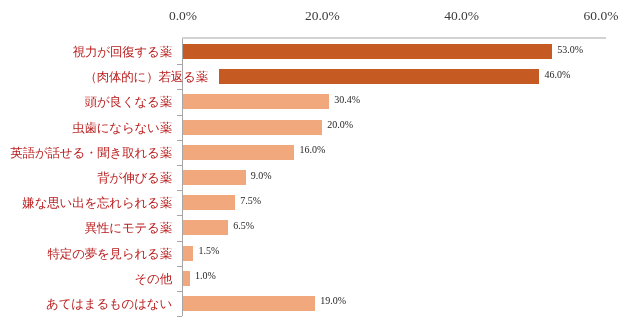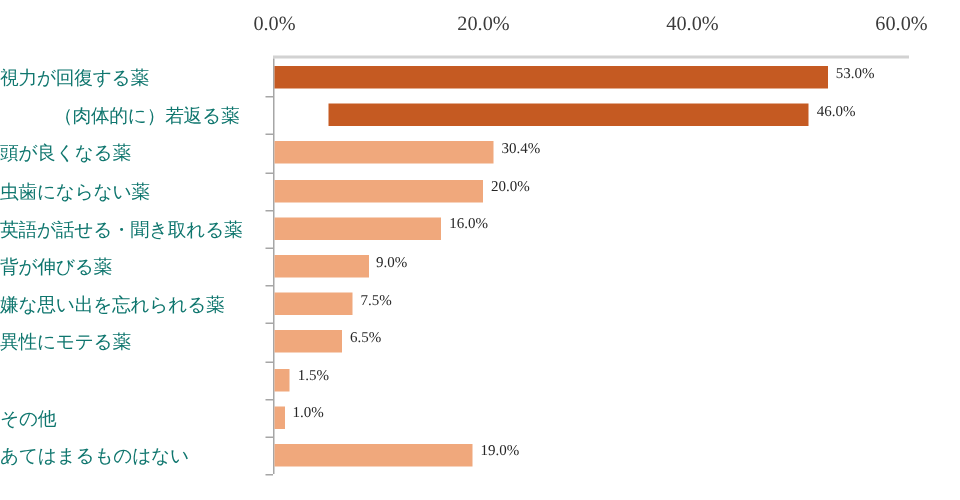--- a/index.html
+++ b/index.html
@@ -74,24 +74,24 @@
     width: 640px;
   }
   .row {
     position: relative;
     width: 640px;
   }
   .cat-label {
     position: absolute;
     left: 0;
     width: 172px;
-    text-align: left;
+    text-align: right;
     font-size: 12.5px;
     line-height: 1;
-    color: #0f766e;
+    color: #b91c1c;
     white-space: nowrap;
     letter-spacing: -0.2px;
   }
   .bar {
     position: absolute;
     left: 183px;
     border-radius: 0;
   }
   .bar.dark  { background: #c55a22; }
   .bar.light { background: #f0a87c; }
@@ -154,20 +154,21 @@
         <div class="cat-label" style="top: 7.1px;">嫌な思い出を忘れられる薬</div>
         <div class="bar light" style="top: 5.1px; height: 15px; width: 52.25px;"></div>
         <div class="value-label" style="top: 5.6px; left: 240.25px;">7.5%</div>
       </div>
       <div class="row" style="height: 25.2px;">
         <div class="cat-label" style="top: 7.1px;">異性にモテる薬</div>
         <div class="bar light" style="top: 5.1px; height: 15px; width: 45.2833px;"></div>
         <div class="value-label" style="top: 5.6px; left: 233.283px;">6.5%</div>
       </div>
       <div class="row" style="height: 25.2px;">
+        <div class="cat-label" style="top: 7.1px;">特定の夢を見られる薬</div>
         <div class="bar light" style="top: 5.1px; height: 15px; width: 10.45px;"></div>
         <div class="value-label" style="top: 5.6px; left: 198.45px;">1.5%</div>
       </div>
       <div class="row" style="height: 25.2px;">
         <div class="cat-label" style="top: 7.1px;">その他</div>
         <div class="bar light" style="top: 5.1px; height: 15px; width: 6.96667px;"></div>
         <div class="value-label" style="top: 5.6px; left: 194.967px;">1.0%</div>
       </div>
       <div class="row" style="height: 25.2px;">
         <div class="cat-label" style="top: 7.1px;">あてはまるものはない</div>

